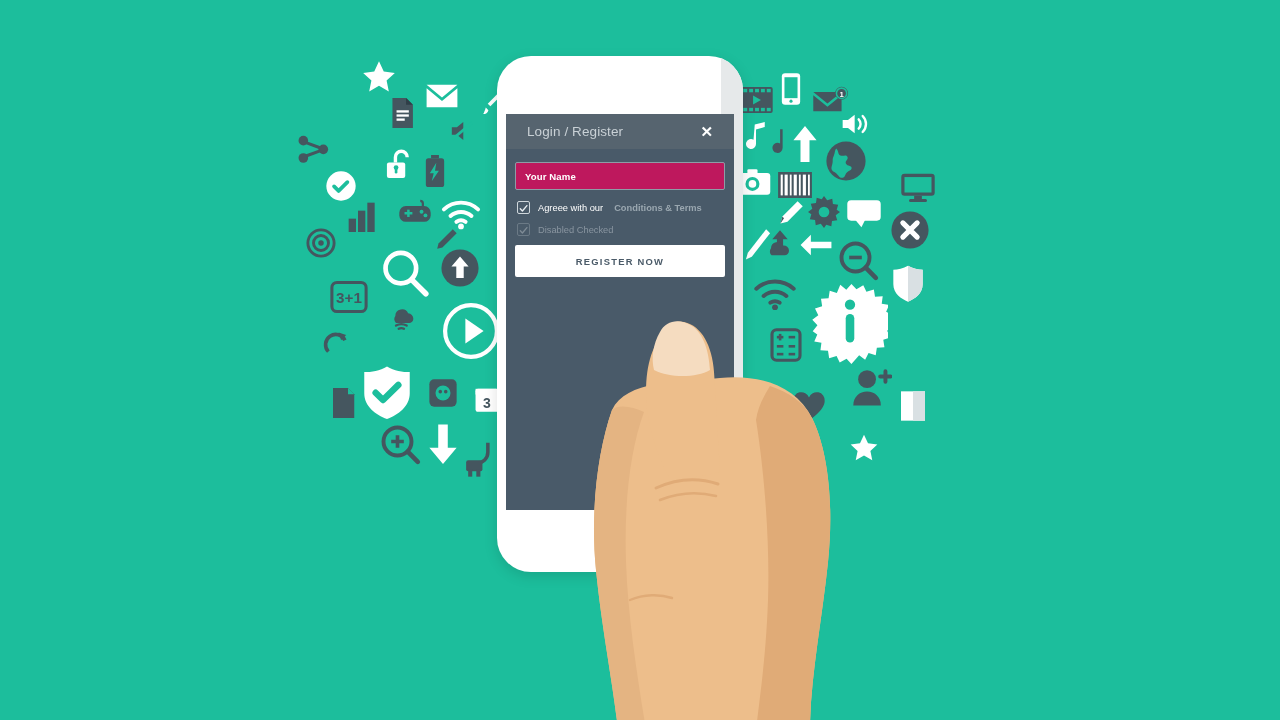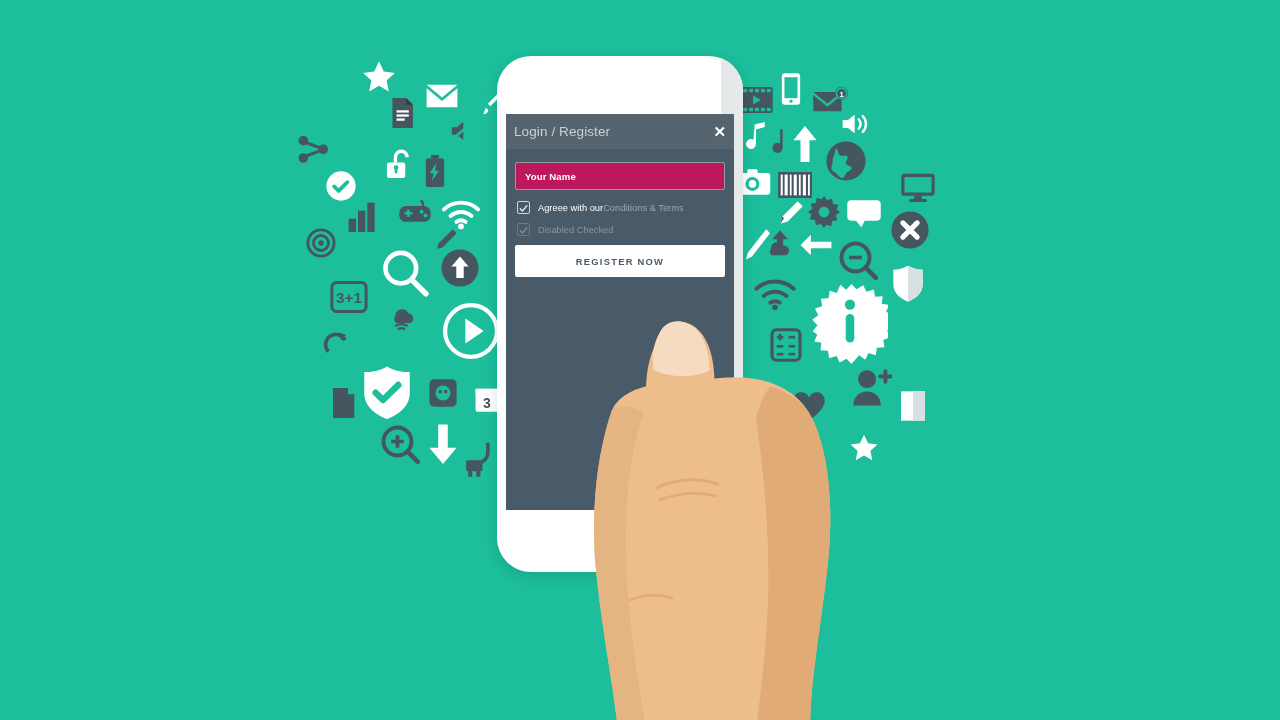--- a/index.html
+++ b/index.html
@@ -40,21 +40,21 @@
     position:relative;height:22px;background:#49596a;
     display:flex;align-items:center;justify-content:space-between;
     padding:0 8px;box-sizing:border-box;
   }
   #status-time{color:#ffffff;font-size:9.5px;font-weight:bold;letter-spacing:.2px;}
   .sb-side{display:flex;align-items:center;}
 
   #appbar{
     height:35px;background:#56646f;
     display:flex;align-items:center;justify-content:space-between;
-    padding:0 8px;box-sizing:border-box;
+    padding:0 21px;box-sizing:border-box;
   }
   #appbar-title{color:#c9d1d6;font-size:13.5px;letter-spacing:.1px;}
   #close-btn{color:#ffffff;font-size:15px;font-weight:bold;line-height:1;cursor:pointer;}
 
   #form{padding:13px 9px 0 9px;}
   .field{
     height:28px;border:1px solid #8e9ca6;border-radius:2px;
     background:#be185d;
     display:flex;align-items:center;padding:0 9px;box-sizing:border-box;
     margin-bottom:11px;
@@ -63,21 +63,21 @@
 
   .cbrow{display:flex;align-items:center;margin:0 0 9px 0;padding-left:2px;}
   .cbrow.first{margin-top:5px;}
   .cbox{
     width:13px;height:13px;border:1.3px solid #cfd7dc;border-radius:2px;
     margin-right:8px;box-sizing:border-box;position:relative;flex:0 0 auto;
   }
   .cbox.dim{border-color:#6b7a86;}
   .cbox svg{position:absolute;left:1px;top:1.5px;}
   .cb-strong{color:#ffffff;font-size:9.3px;font-weight:normal;}
-  .cb-light{color:#9aa7b0;font-size:9.3px;font-weight:normal;margin-left:0;}
+  .cb-light{color:#9aa7b0;font-size:9.3px;font-weight:bold;margin-left:11px;}
   .cb-dim{color:#8995a0;font-size:9.3px;font-weight:normal;}
 
   #register-btn{
     margin-top:9px;height:32px;background:#ffffff;border-radius:2px;
     display:flex;align-items:center;justify-content:center;cursor:pointer;
   }
   #register-label{color:#4a5a68;font-size:9.4px;font-weight:bold;letter-spacing:1.25px;}
 
   
   #hand{position:absolute;left:560px;top:300px;width:300px;height:430px;}

